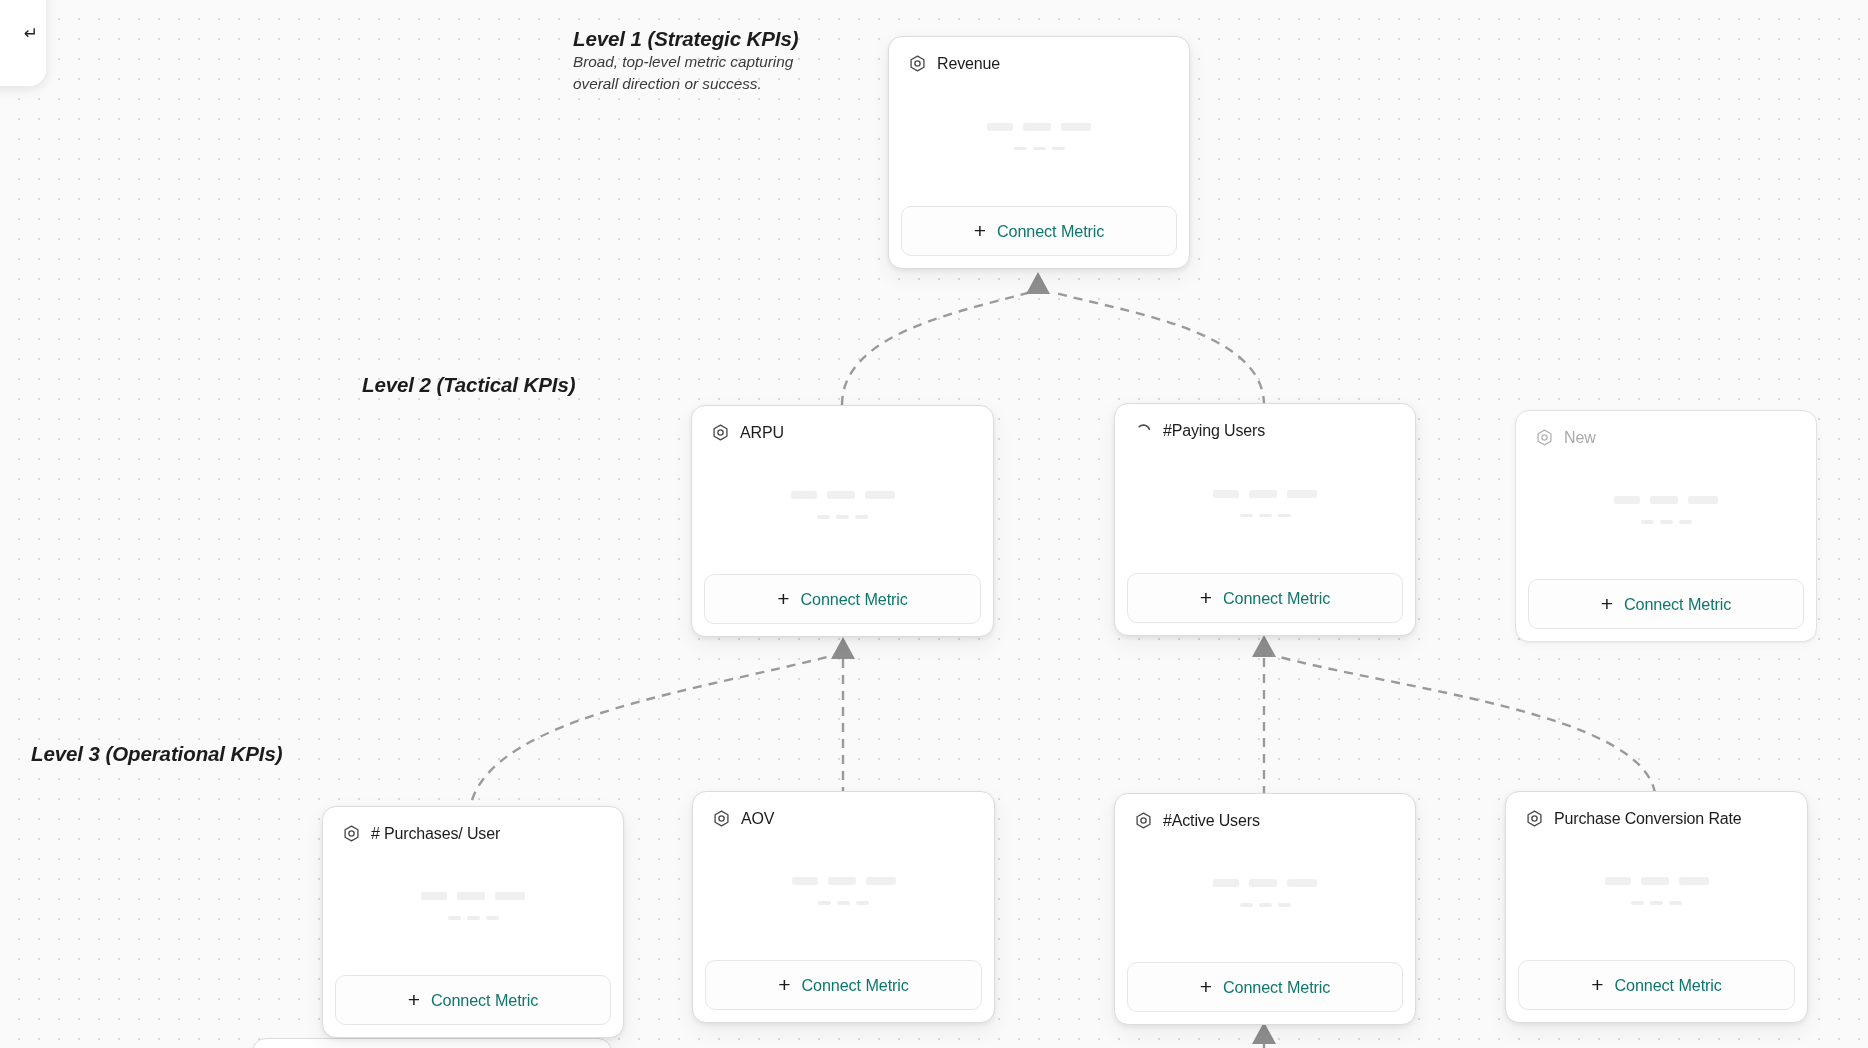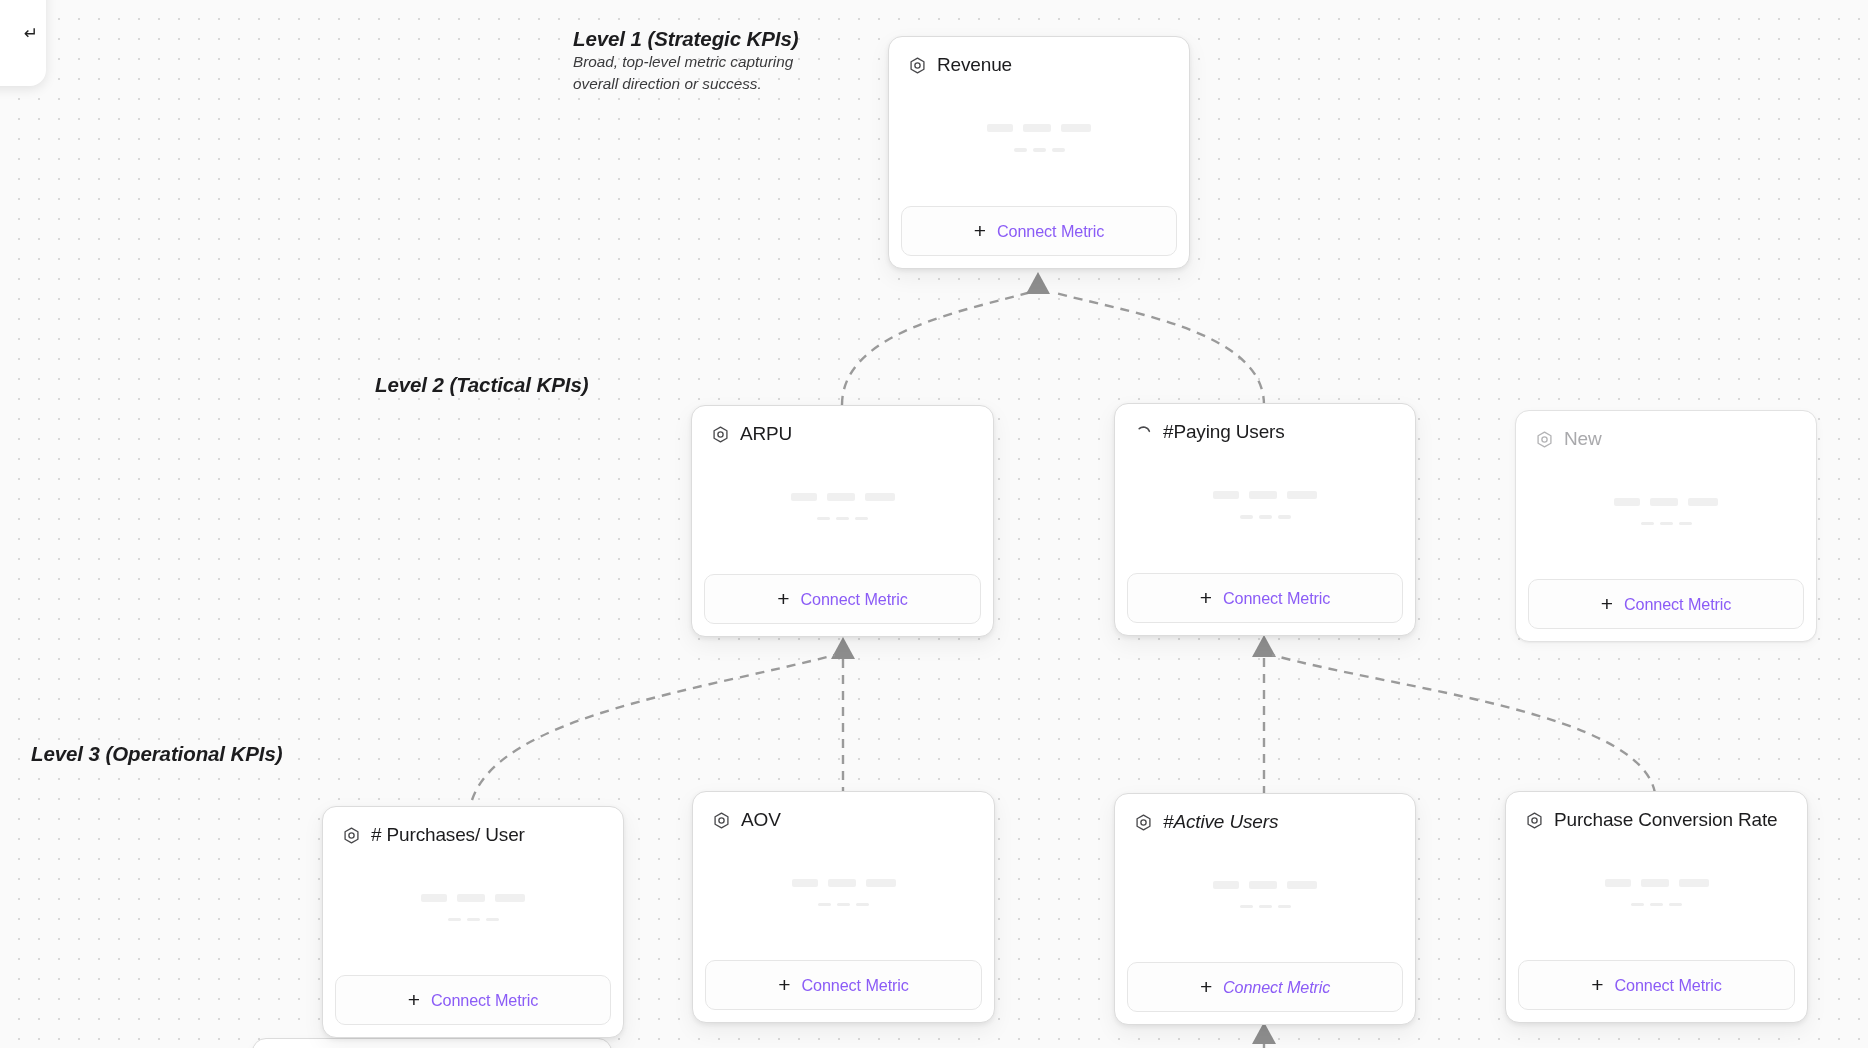--- a/index.html
+++ b/index.html
@@ -52,21 +52,21 @@
   }
   .legend-desc {
     margin-top: 0;
     font-size: 15.3px;
     line-height: 1.42;
     color: #3a3a3c;
     max-width: 250px;
   }
 
   #legend-l1 { left: 573px; top: 27px; }
-  #legend-l2 { left: 375px; top: 373px; }
+  #legend-l2 { left: 362px; top: 373px; }
   #legend-l3 { left: 31px; top: 742px; }
   #legend-l2 .legend-desc,
   #legend-l3 .legend-desc { max-width: 240px; }
 
   
   .card {
     position: absolute;
     background: #ffffff;
     border: 1.3px solid #dcdcdc;
     border-radius: 14px;
@@ -89,21 +89,21 @@
     padding: 17px 19px 0 19px;
   }
   .card-icon {
     width: 19px; height: 19px;
     flex: 0 0 19px;
     display: block;
     color: #4a4a4d;
   }
   .card.muted .card-icon { color: #b4b4b6; }
   .card-title {
-    font-size: 19px;
+    font-size: 16px;
     font-weight: 500;
     color: #1c1c1e;
     letter-spacing: -0.15px;
     white-space: nowrap;
   }
   .card.muted .card-title { color: #a9a9ac; font-weight: 400; }
 
   
   .card-body {
     flex: 1 1 auto;
@@ -146,21 +146,21 @@
   .connect-plus {
     font-size: 21px;
     line-height: 1;
     color: #1c1c1e;
     font-weight: 400;
     margin-top: -2px;
   }
   .connect-label {
     font-size: 16.2px;
     font-weight: 500;
-    color: #8b5cf6;
+    color: #0f766e;
     letter-spacing: -0.1px;
     white-space: nowrap;
   }
 
   
   .spin-icon { width: 19px; height: 19px; display: block; color: #4a4a4d; }
 
   
   #corner-panel {
     position: absolute;
@@ -376,21 +376,21 @@
         <span class="skel"></span>
         <span class="skel"></span>
       </div>
     </div>
     <div class="connect-btn">
       <span class="connect-plus">+</span>
       <span class="connect-label">Connect Metric</span>
     </div>
   </div>
 
-  <div class="card elevated" style="left:1114px; top:793px; width:302px; height:232px;font-style:italic;">
+  <div class="card elevated" style="left:1114px; top:793px; width:302px; height:232px;">
     <div class="card-head">
       <svg class="card-icon" viewBox="0 0 24 24" fill="none">
         <path d="M12 2.6 20.1 7.3v9.4L12 21.4 3.9 16.7V7.3z" stroke="currentColor" stroke-width="1.7" stroke-linejoin="round"></path>
         <circle cx="12" cy="12" r="3.3" stroke="currentColor" stroke-width="1.7"></circle>
       </svg>
       <span class="card-title">#Active Users</span>
     </div>
     <div class="card-body">
       <div class="skel-row">
         <span class="skel a"></span>

